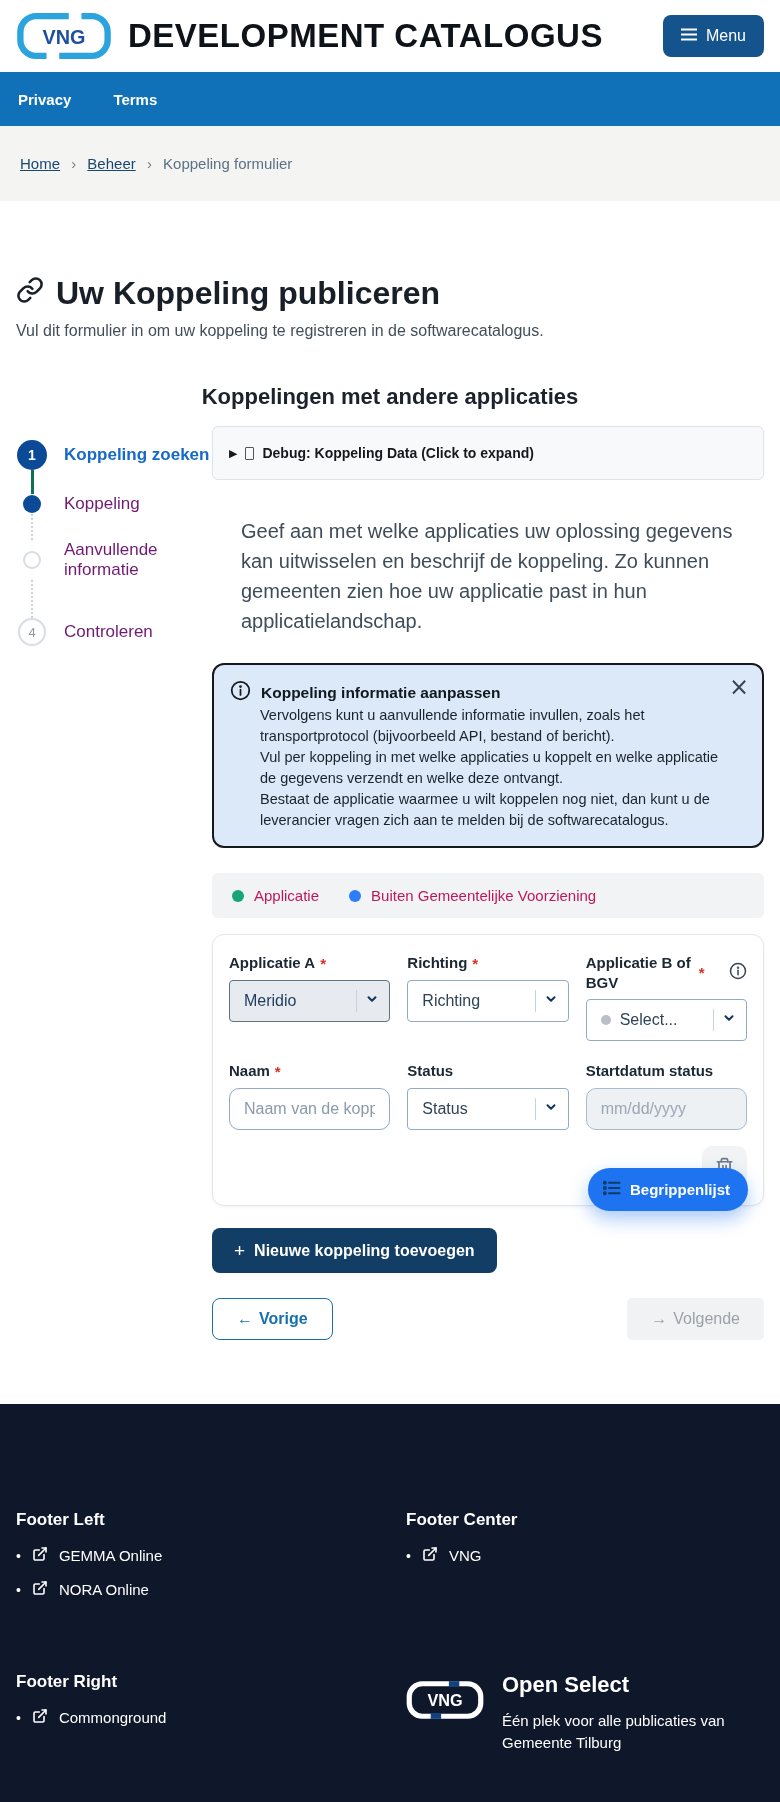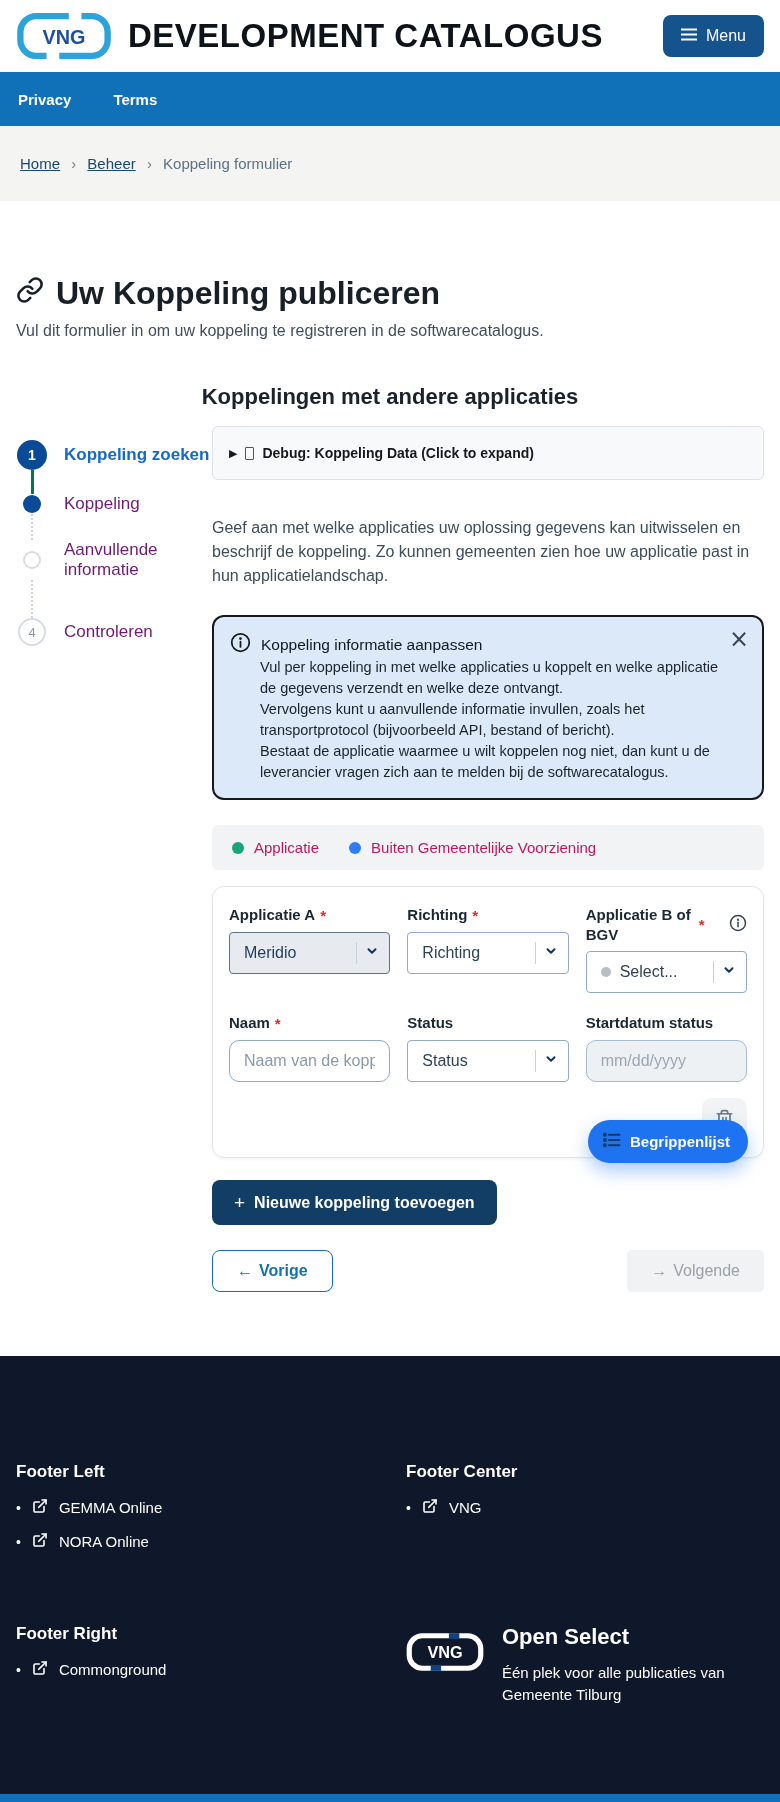--- a/index.html
+++ b/index.html
@@ -56,26 +56,26 @@
   .conn-h36 { height:38px; }
 
   
   .content-col { min-width:0; }
 
   .debug-box { border:1px solid #dfe3e7; background:#f8f9fa; border-radius:6px; padding:18px 16px;
     font-size:14px; font-weight:700; color:#15191e; display:flex; align-items:center; gap:8px; cursor:pointer; }
   .debug-caret { font-size:11px; color:#15191e; }
   .tofu { display:inline-block; width:9px; height:13px; border:1px solid #555; border-radius:1px; }
 
-  .intro-text { margin-top:36px; font-size:16px; line-height:1.5; color:#3f4c59; }
+  .intro-text { margin-top:36px; font-size:20px; line-height:1.5; color:#3f4c59;margin-left:29px; }
 
   .info-alert { position:relative; margin-top:27px; background:#dbe9f9; border:2px solid #15181d; border-radius:12px;
     padding:15px 40px 15px 16px; }
   .alert-head { display:flex; align-items:center; gap:10px; }
-  .alert-title { font-size:15.5px; font-weight:400; color:#101820; }
+  .alert-title { font-size:15.5px; font-weight:700; color:#101820; }
   .alert-body { margin-left:30px; font-size:14.5px; line-height:1.45; color:#1c232b; }
   .alert-close { position:absolute; top:10px; right:13px; background:none; border:none; font-size:24px; line-height:1;
     color:#3a4450; cursor:pointer; font-family:"DejaVu Sans", sans-serif; }
 
   .legend-bar { margin-top:25px; background:#f1f3f5; border-radius:6px; padding:14px 20px; display:flex; gap:30px;
     align-items:center; font-size:15px; color:#be185d; }
   .legend-item { display:flex; align-items:center; gap:10px; }
   .dot { width:12px; height:12px; border-radius:50%; }
   .dot-green { background:#17a673; }
   .dot-blue { background:#2f7df6; }
@@ -242,22 +242,22 @@
         <span>
           <svg width="21" height="21" viewBox="0 0 24 24" fill="none" stroke="#15181d" stroke-width="2" stroke-linecap="round">
             <circle cx="12" cy="12" r="10"></circle>
               <line x1="12" y1="11" x2="12" y2="17"></line>
               <circle cx="12" cy="7.5" r="0.6" fill="#15181d"></circle>
           </svg>
         </span>
         <span class="alert-title">Koppeling informatie aanpassen</span>
       </div>
       <div class="alert-body">
+        <div>Vervolgens kunt u aanvullende informatie invullen, zoals het transportprotocol (bijvoorbeeld API, bestand of bericht).</div>
         <div>Vul per koppeling in met welke applicaties u koppelt en welke applicatie de gegevens verzendt en welke deze ontvangt.</div>
-        <div>Vervolgens kunt u aanvullende informatie invullen, zoals het transportprotocol (bijvoorbeeld API, bestand of bericht).</div>
         <div>Bestaat de applicatie waarmee u wilt koppelen nog niet, dan kunt u de leverancier vragen zich aan te melden bij de softwarecatalogus.</div>
       </div>
       <button class="alert-close">×</button>
     </div>
 
     <div class="legend-bar">
       <span class="legend-item">
         <span class="dot dot-green"></span>
         <span>Applicatie</span>
       </span>

